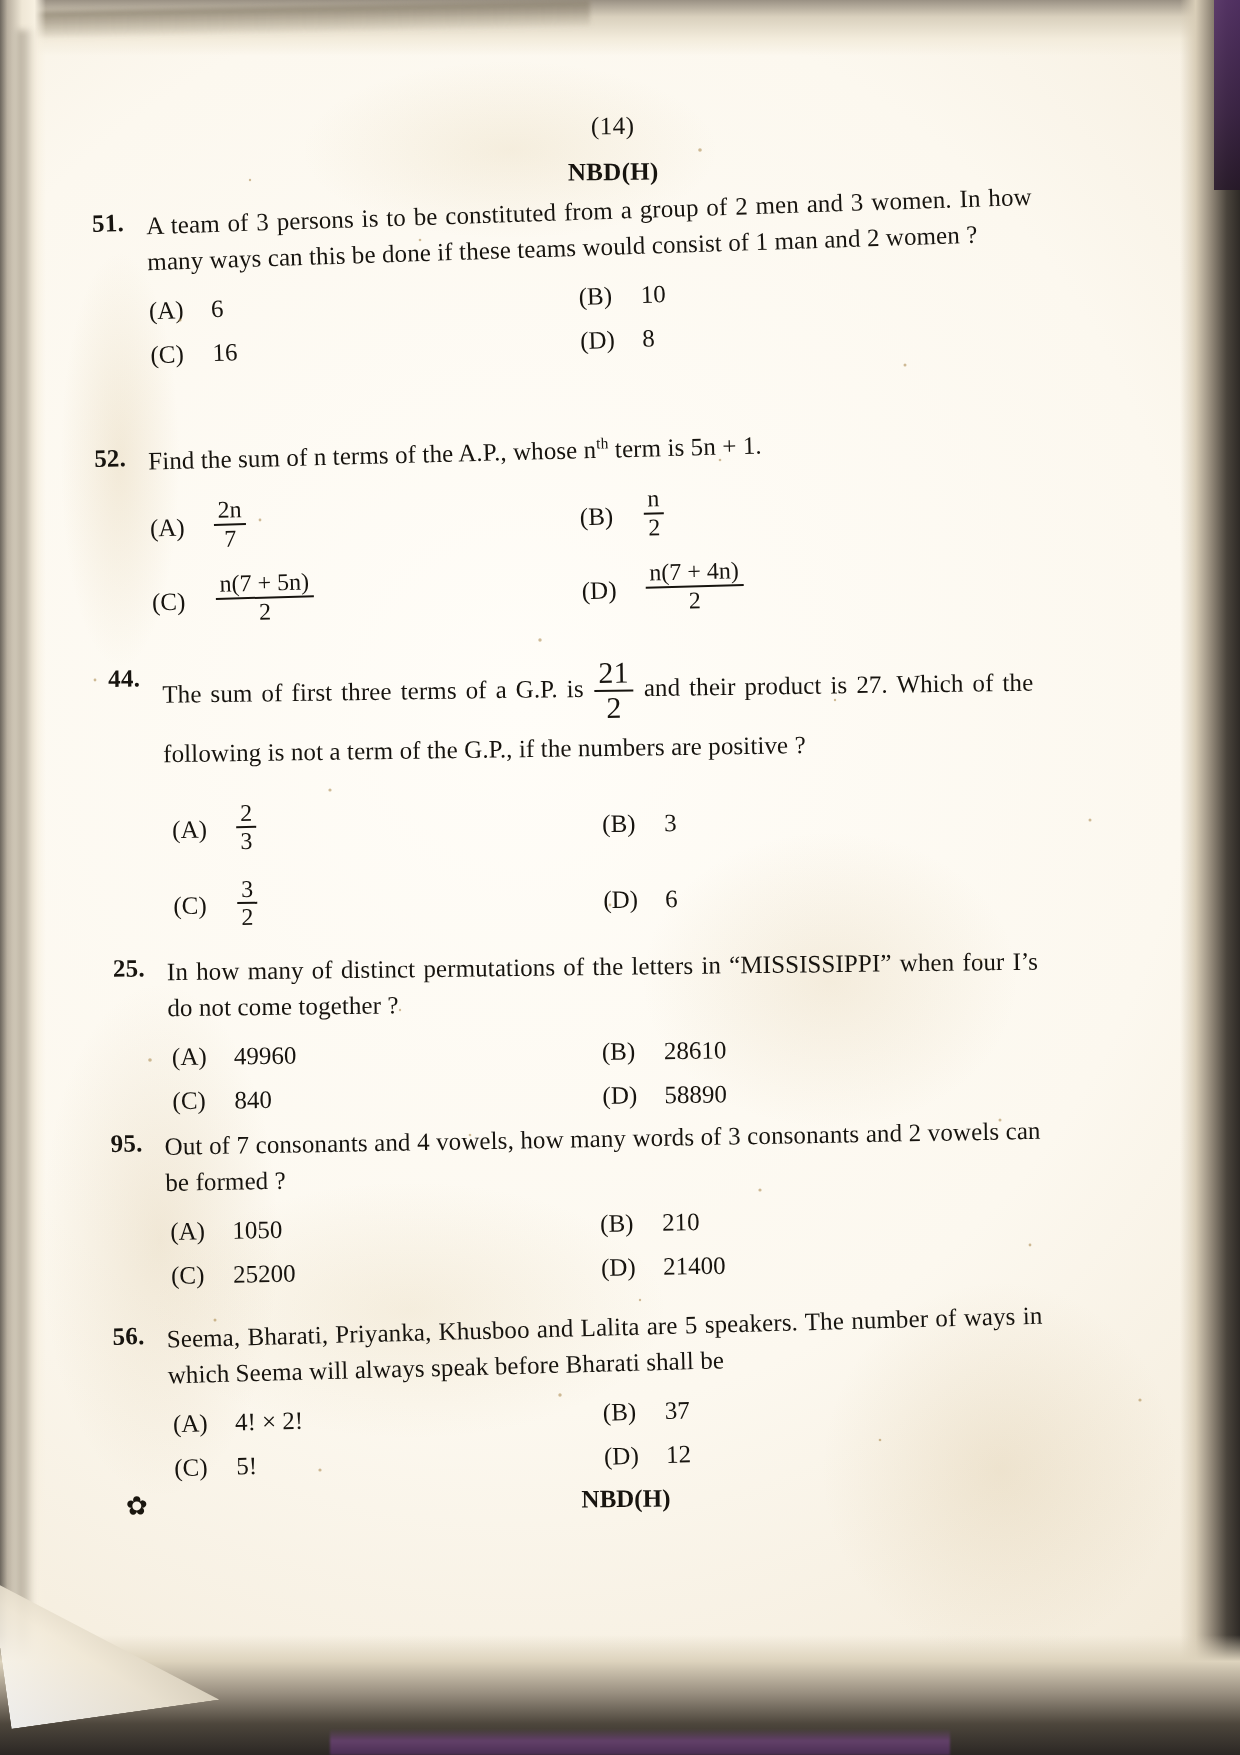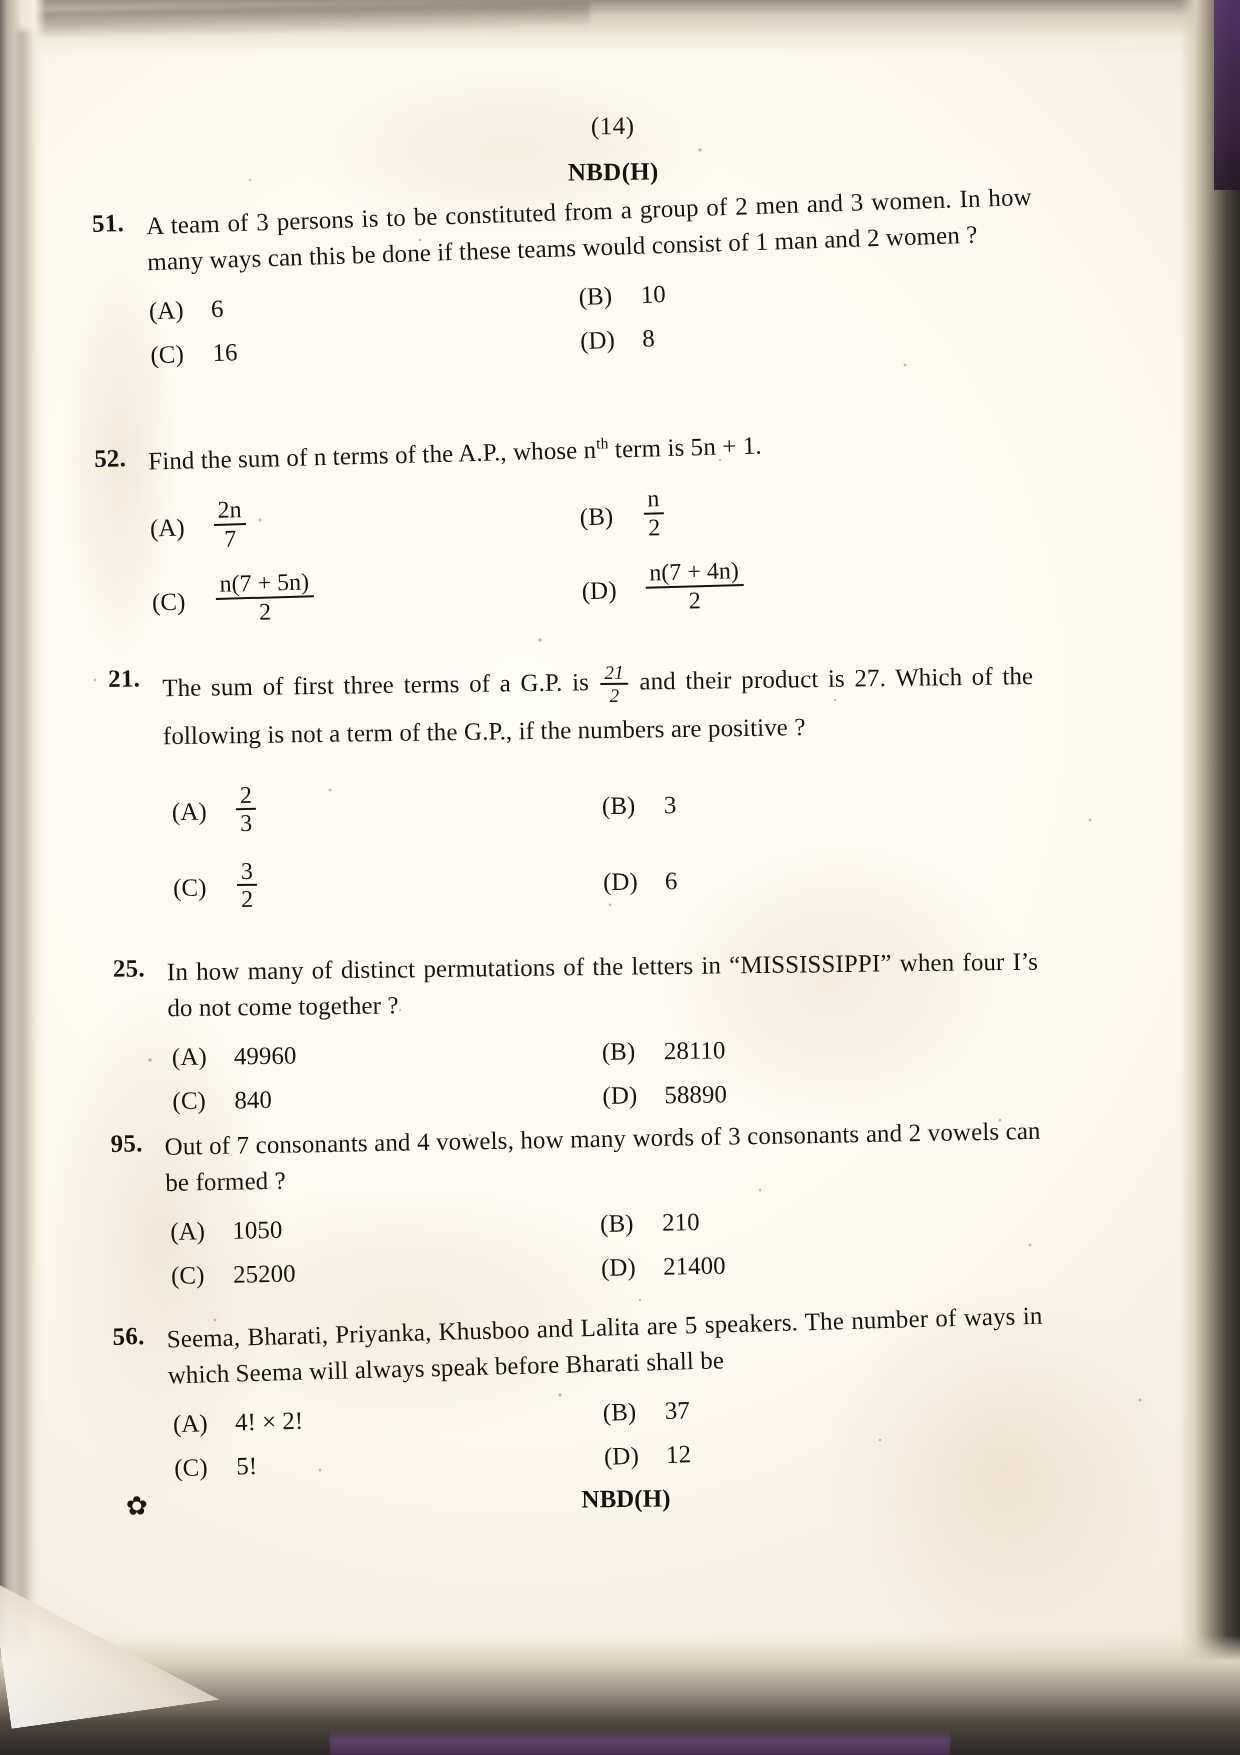--- a/index.html
+++ b/index.html
@@ -114,21 +114,21 @@
     display:inline-flex;flex-direction:column;align-items:center;
     vertical-align:middle;line-height:1.03;margin:0 2px;
     position:relative;top:-2px;
   }
   .frac .num{padding:0 4px;font-size:24px;}
   .frac .den{padding:0 4px;font-size:24px;}
   .frac .bar{
     width:100%;height:2px;background:#17140f;margin:1px 0;
   }
   .frac.inline{font-size:23px;top:0;}
-  .frac.inline .num,.frac.inline .den{font-size:19px;font-style:italic;}
+  .frac.inline .num,.frac.inline .den{font-size:30px;}
 
   
   .skew1{transform:rotate(-1.35deg);transform-origin:0 0;}
   .skew2{transform:rotate(-0.95deg);transform-origin:0 0;}
   .skew3{transform:rotate(-0.25deg);transform-origin:0 0;}
   .skew4{transform:rotate(-0.15deg);transform-origin:0 0;}
   .skew5{transform:rotate(-0.5deg);transform-origin:0 0;}
   .skew6{transform:rotate(-1.0deg);transform-origin:0 0;}
 
   
@@ -242,21 +242,21 @@
                 <span class="den">2</span>
               </span>
             </span>
           </div>
         </div>
       </div>
     </div>
 
     <div class="q skew3" style="top:660px;left:110px;width:925px;">
       <div class="q-head">
-        <div class="q-num">21.</div>
+        <div class="q-num">44.</div>
         <div class="q-text" style="line-height:1.9;">
           <span>The sum of first three terms of a G.P. is</span>
           <span class="frac inline">
             <span class="num">21</span>
             <span class="bar"></span>
             <span class="den">2</span>
           </span>
           <span>and their product is 27. Which of the following is not a term of the G.P., if the numbers are positive ?</span>
         </div>
       </div>
@@ -302,21 +302,21 @@
         <div class="q-text">In how many of distinct permutations of the letters in “MISSISSIPPI” when four I’s do not come together ?</div>
       </div>
       <div class="opts" style="margin-left:58px;">
         <div class="opt-row">
           <div class="opt left">
             <span class="opt-lab">(A)</span>
             <span class="opt-val">49960</span>
           </div>
           <div class="opt">
             <span class="opt-lab">(B)</span>
-            <span class="opt-val">28110</span>
+            <span class="opt-val">28610</span>
           </div>
         </div>
         <div class="opt-row">
           <div class="opt left">
             <span class="opt-lab">(C)</span>
             <span class="opt-val">840</span>
           </div>
           <div class="opt">
             <span class="opt-lab">(D)</span>
             <span class="opt-val">58890</span>

